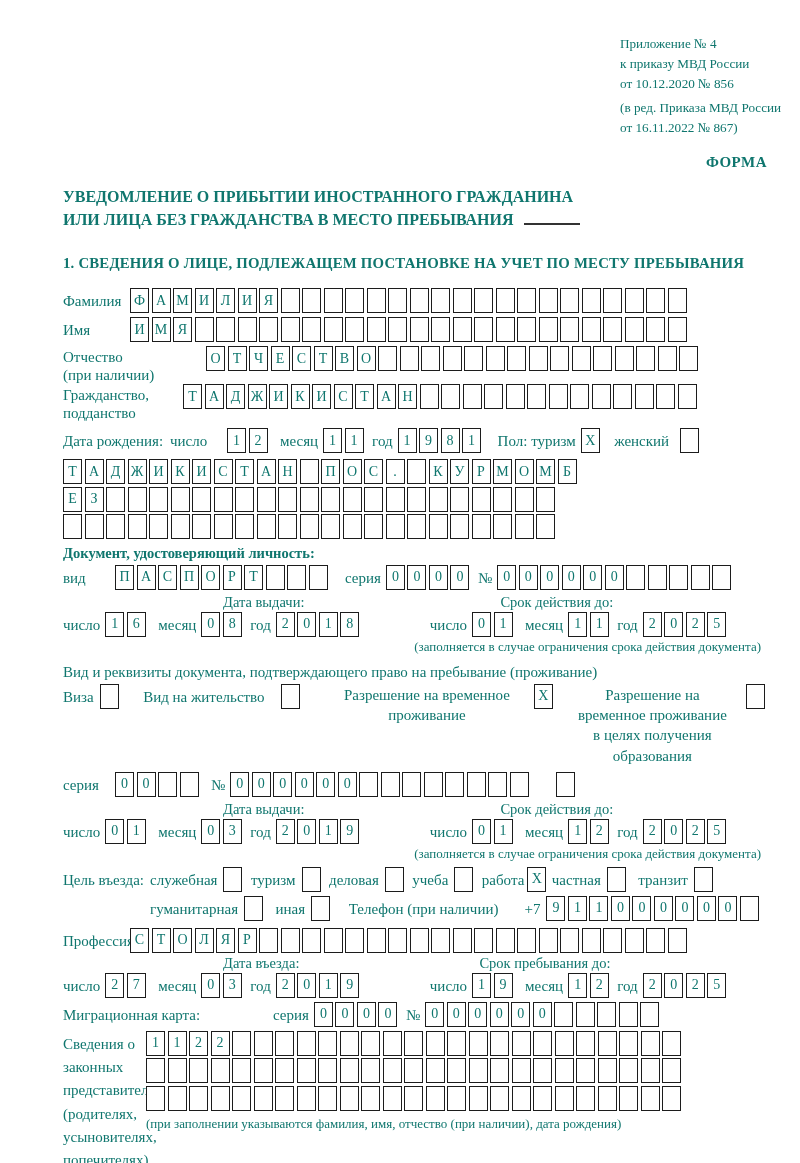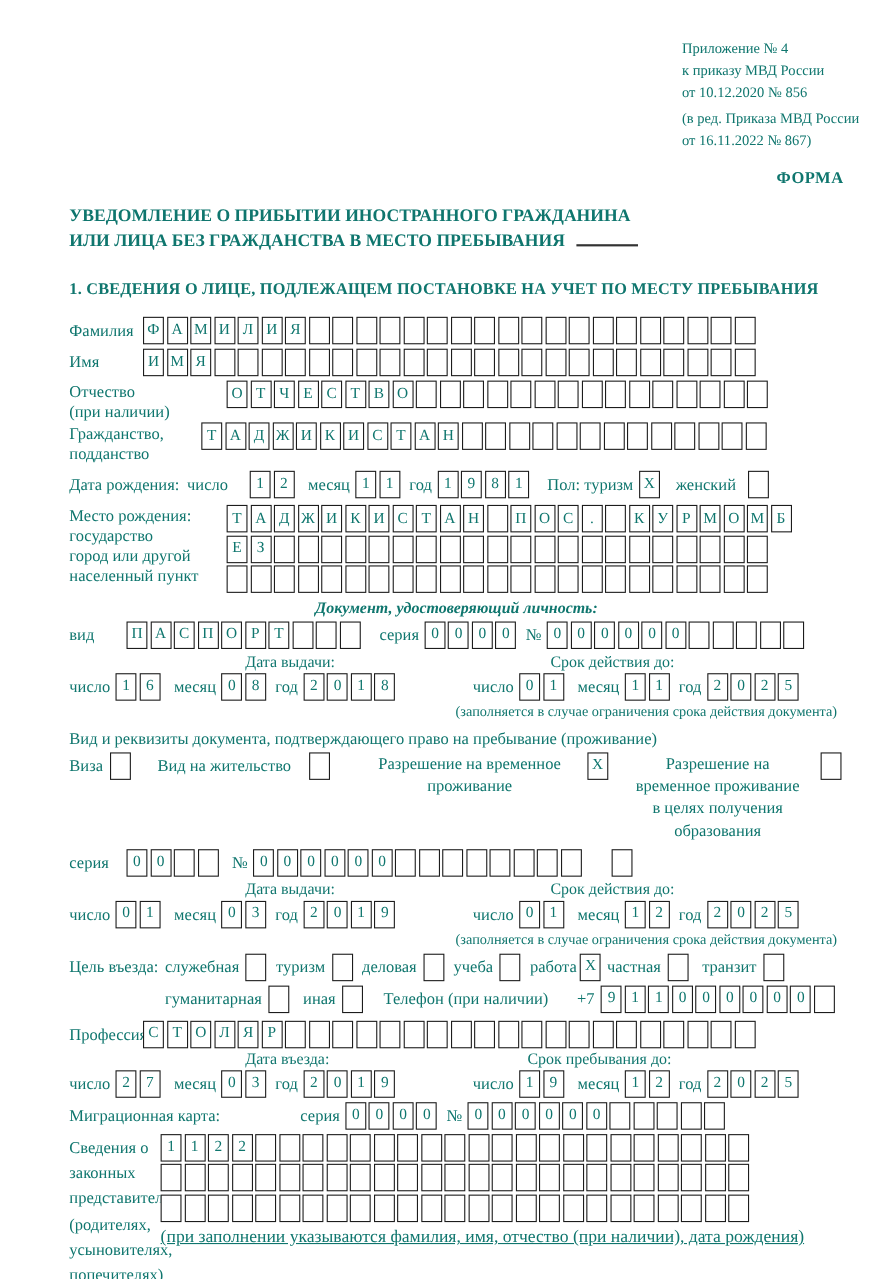--- a/index.html
+++ b/index.html
@@ -25,31 +25,31 @@
   .cells{display:inline-flex;flex:0 0 auto;}
   .cell{
     box-sizing:border-box;flex:0 0 auto;width:19px;height:25px;
     border:1.6px solid #1c1c1c;margin-right:2.5px;background:#fff;
     display:inline-flex;align-items:center;justify-content:center;
     font-size:14px;line-height:1;
   }
   .col{display:flex;flex-direction:column;}
   .col .cells{margin-bottom:2.5px;}
   .w67{width:67px;} .w120{width:120px;} .w143{width:143px;} .w52{width:52px;}
-  .dochead{font-weight:bold;text-align:center;font-size:14.5px;margin:3px 0 3px 0;font-style:italic;}
+  .dochead{font-weight:bold;font-size:14.5px;margin:3px 0 3px 0;}
   .subhead{display:flex;font-size:14.5px;margin-bottom:1px;}
   .note{font-size:13px;}
   .note-right{text-align:right;margin-right:6px;margin-top:1px;margin-bottom:5px;}
   .inline-gap6{margin-left:6px;} .inline-gap10{margin-left:10px;} .inline-gap14{margin-left:14px;}
   .dlabel{line-height:26px;margin-right:5px;}
   .dategrp{display:inline-flex;}
   .cb{margin-left:6px;}
   .opt-label-c{text-align:center;line-height:1.35;padding-top:1px;}
   .intro{line-height:1.6;}
-  .repr-note{font-size:16px;margin-top:3px;text-align:left;text-decoration:underline;}
+  .repr-note{font-size:13px;margin-top:3px;text-align:left;}
 </style>
 </head>
 <body>
 
 <div class="page">
 
   <div class="appendix">
     <div>Приложение № 4</div>
     <div>к приказу МВД России</div>
     <div>от 10.12.2020 № 856</div>
@@ -210,21 +210,20 @@
           <span class="cell">8</span>
           <span class="cell">1</span>
         </span>
       <span class="dlabel inline-gap14">Пол: туризм</span>
       <span class="cell cb" style="margin-left:0;">X</span>
       <span class="dlabel" style="margin-left:12px;">женский</span>
       <span class="cell cb"></span>
     </div>
 
     <div class="row" style="margin-bottom:1px;">
-      <span class="lbl2 w143">Место рождения:<br>государство<br>город или другой<br>населенный пункт</span>
       <span class="col">
         <span class="cells">
             <span class="cell">Т</span>
             <span class="cell">А</span>
             <span class="cell">Д</span>
             <span class="cell">Ж</span>
             <span class="cell">И</span>
             <span class="cell">К</span>
             <span class="cell">И</span>
             <span class="cell">С</span>

